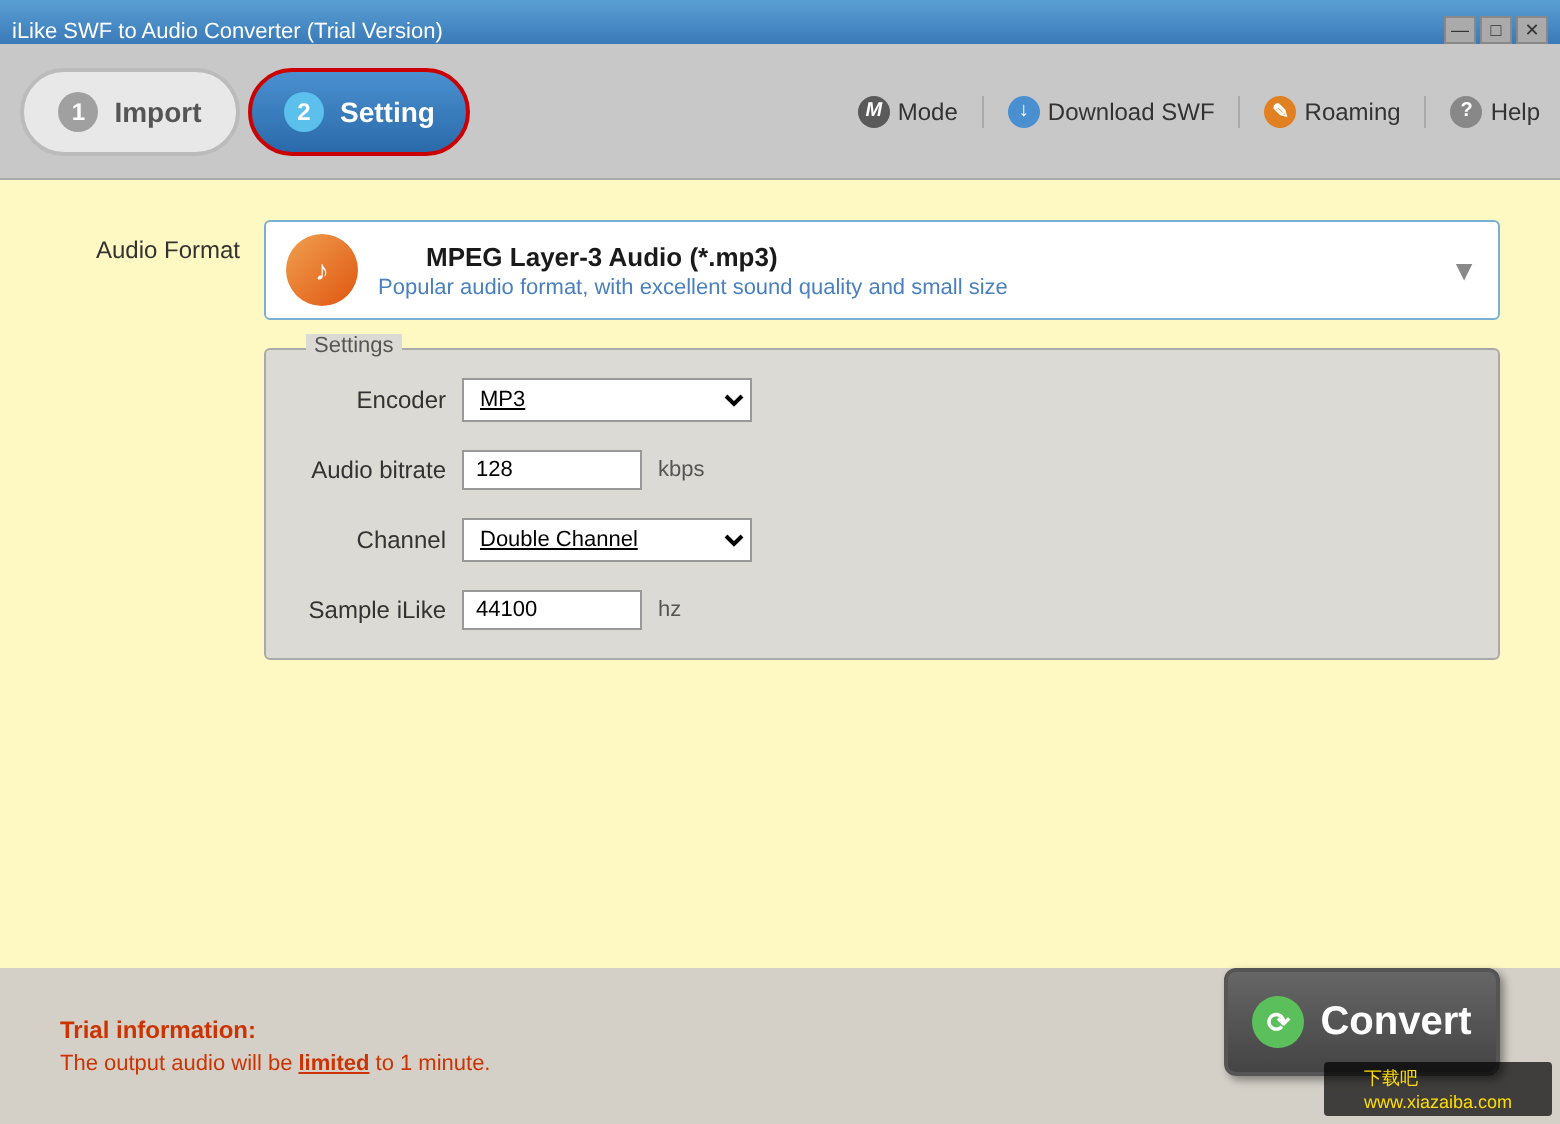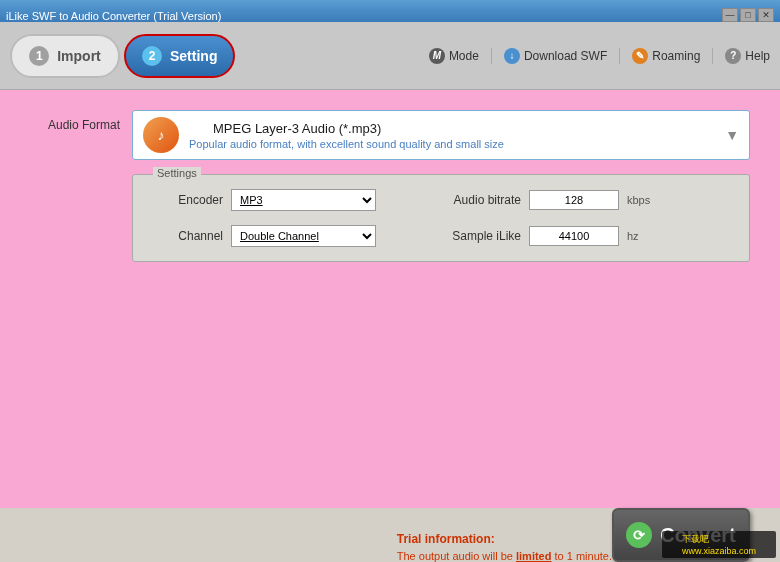--- a/index.html
+++ b/index.html
@@ -126,21 +126,21 @@
       font-weight: bold;
     }
     .nav-icon-m { background: #5a5a5a; color: white; font-style: italic; }
     .nav-icon-dl { background: #4a90d0; color: white; }
     .nav-icon-reg { background: #e08020; color: white; }
     .nav-icon-help { background: #888; color: white; }
 
     
     .content {
       flex: 1;
-      background: #f9a8d4;
+      background: #fef9c3;
       padding: 20px 30px;
       display: flex;
       flex-direction: column;
       gap: 14px;
     }
 
     
     .row {
       display: flex;
       align-items: flex-start;
@@ -173,21 +173,21 @@
       background: linear-gradient(135deg, #f0a050, #e05510);
       display: flex; align-items: center; justify-content: center;
       color: white;
       font-size: 14px;
       font-weight: bold;
     }
 
     .format-info { flex: 1; }
     .format-name {
       font-size: 13px;
-      font-weight: normal;
+      font-weight: bold;
       color: #1a1a1a;
       padding-left: 24px;
     }
     .format-desc {
       font-size: 11px;
       color: #4a80c0;
       margin-top: 2px;
     }
 
     .format-chevron {
@@ -238,21 +238,21 @@
       left: 10px;
       background: #dcdad4;
       padding: 0 4px;
       font-size: 11px;
       color: #555;
       margin-left: 10px;
     }
 
     .settings-grid {
       display: grid;
-      grid-template-columns: 1fr 1fr;
+      grid-template-columns: 1fr;
       gap: 14px 20px;
     }
 
     .settings-row {
       display: flex;
       align-items: center;
       gap: 8px;
     }
 
     .settings-label {
@@ -271,34 +271,34 @@
       cursor: pointer;
       text-decoration: underline;
     }
 
     .settings-input {
       width: 90px;
       border: 1px solid #999;
       background: white;
       padding: 3px 6px;
       font-size: 11px;
-      text-align: center;
+      text-align: left;
     }
 
     .settings-unit {
       font-size: 11px;
       color: #555;
     }
 
     
     .bottom-area {
       display: flex;
       align-items: flex-end;
-      justify-content: flex-end;
-      padding: 0 30px 0 30px;
+      justify-content: space-between;
+      padding: 0 30px 24px 30px;
     }
 
     .trial-info {
       display: flex;
       flex-direction: column;
       gap: 4px;
     }
 
     .trial-title {
       color: #cc3300;

